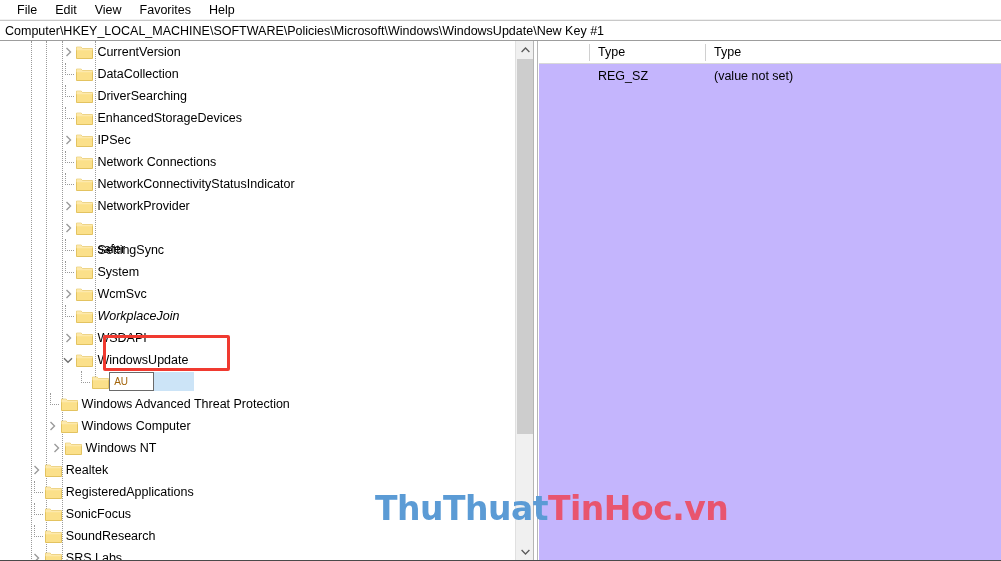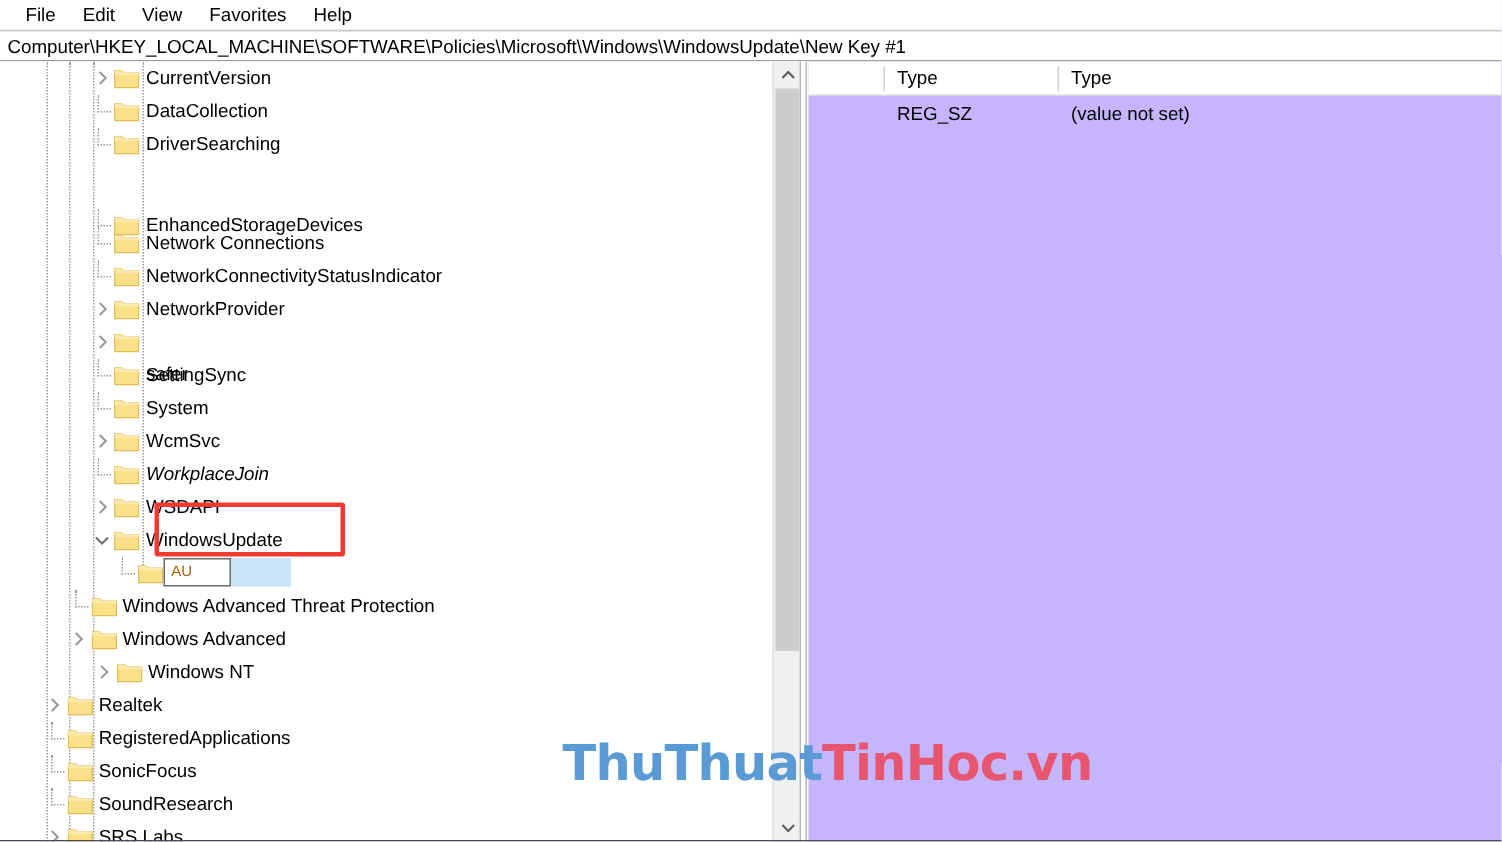--- a/index.html
+++ b/index.html
@@ -308,30 +308,44 @@
             <div class="elbow" style="left: 65.4px; top: 11px;"></div>
             <div class="stub" style="left: 65.4px; top: 0px; height: 12px;"></div>
             <div class="folder" style="left: 76.4px; top: 4px;">
               <svg width="17" height="14" viewBox="0 0 17 14">
                 <path d="M0.5 2.2 H5.2 L6.6 3.7 H16.5 V13.5 H0.5 Z" fill="#fbe08a" stroke="#e0bd55" stroke-width="0.9"></path>
                 <path d="M0.5 2.2 H5.2 L6.6 3.7 H16.5 V5.2 H0.5 Z" fill="#fde9ad" stroke="none"></path>
               </svg>
             </div>
             <div class="tree-label" style="left: 97.4px;">DriverSearching</div>
           </div>
-          <div class="tree-row" style="position: absolute; left: 0px; top: 66px; width: 515px; margin-top: 32px;">
+          <div class="tree-row" style="position: absolute; left: 0px; top: 66px; width: 515px;">
             <div class="elbow" style="left: 65.4px; top: 11px;"></div>
             <div class="stub" style="left: 65.4px; top: 0px; height: 12px;"></div>
             <div class="folder" style="left: 76.4px; top: 4px;">
               <svg width="17" height="14" viewBox="0 0 17 14">
                 <path d="M0.5 2.2 H5.2 L6.6 3.7 H16.5 V13.5 H0.5 Z" fill="#fbe08a" stroke="#e0bd55" stroke-width="0.9"></path>
                 <path d="M0.5 2.2 H5.2 L6.6 3.7 H16.5 V5.2 H0.5 Z" fill="#fde9ad" stroke="none"></path>
               </svg>
             </div>
             <div class="tree-label" style="left: 97.4px;">EnhancedStorageDevices</div>
+          </div>
+          <div class="tree-row" style="position: absolute; left: 0px; top: 88px; width: 515px;">
+            <div class="chev" style="left: 60.4px; top: 3px;">
+              <svg width="7" height="10" viewBox="0 0 7 10">
+                <path d="M1.5 1 L5.5 5 L1.5 9" fill="none" stroke="#9a9a9a" stroke-width="1.4"></path>
+              </svg>
+            </div>
+            <div class="folder" style="left: 76.4px; top: 4px;">
+              <svg width="17" height="14" viewBox="0 0 17 14">
+                <path d="M0.5 2.2 H5.2 L6.6 3.7 H16.5 V13.5 H0.5 Z" fill="#fbe08a" stroke="#e0bd55" stroke-width="0.9"></path>
+                <path d="M0.5 2.2 H5.2 L6.6 3.7 H16.5 V5.2 H0.5 Z" fill="#fde9ad" stroke="none"></path>
+              </svg>
+            </div>
+            <div class="tree-label" style="left: 97.4px;">IPSec</div>
           </div>
           <div class="tree-row" style="position: absolute; left: 0px; top: 110px; width: 515px;">
             <div class="elbow" style="left: 65.4px; top: 11px;"></div>
             <div class="stub" style="left: 65.4px; top: 0px; height: 12px;"></div>
             <div class="folder" style="left: 76.4px; top: 4px;">
               <svg width="17" height="14" viewBox="0 0 17 14">
                 <path d="M0.5 2.2 H5.2 L6.6 3.7 H16.5 V13.5 H0.5 Z" fill="#fbe08a" stroke="#e0bd55" stroke-width="0.9"></path>
                 <path d="M0.5 2.2 H5.2 L6.6 3.7 H16.5 V5.2 H0.5 Z" fill="#fde9ad" stroke="none"></path>
               </svg>
             </div>
@@ -479,23 +493,23 @@
               <svg width="7" height="10" viewBox="0 0 7 10">
                 <path d="M1.5 1 L5.5 5 L1.5 9" fill="none" stroke="#9a9a9a" stroke-width="1.4"></path>
               </svg>
             </div>
             <div class="folder" style="left: 60.6px; top: 4px;">
               <svg width="17" height="14" viewBox="0 0 17 14">
                 <path d="M0.5 2.2 H5.2 L6.6 3.7 H16.5 V13.5 H0.5 Z" fill="#fbe08a" stroke="#e0bd55" stroke-width="0.9"></path>
                 <path d="M0.5 2.2 H5.2 L6.6 3.7 H16.5 V5.2 H0.5 Z" fill="#fde9ad" stroke="none"></path>
               </svg>
             </div>
-            <div class="tree-label" style="left: 81.6px;">Windows Advanced</div>
-          </div>
-          <div class="tree-row" style="position: absolute; left: 17px; top: 396px; width: 574px;">
+            <div class="tree-label" style="left: 81.6px;">Windows Computer</div>
+          </div>
+          <div class="tree-row" style="position: absolute; left: 4px; top: 396px; width: 574px;">
             <div class="chev" style="left: 44.6px; top: 3px;">
               <svg width="7" height="10" viewBox="0 0 7 10">
                 <path d="M1.5 1 L5.5 5 L1.5 9" fill="none" stroke="#9a9a9a" stroke-width="1.4"></path>
               </svg>
             </div>
             <div class="folder" style="left: 60.6px; top: 4px;">
               <svg width="17" height="14" viewBox="0 0 17 14">
                 <path d="M0.5 2.2 H5.2 L6.6 3.7 H16.5 V13.5 H0.5 Z" fill="#fbe08a" stroke="#e0bd55" stroke-width="0.9"></path>
                 <path d="M0.5 2.2 H5.2 L6.6 3.7 H16.5 V5.2 H0.5 Z" fill="#fde9ad" stroke="none"></path>
               </svg>

